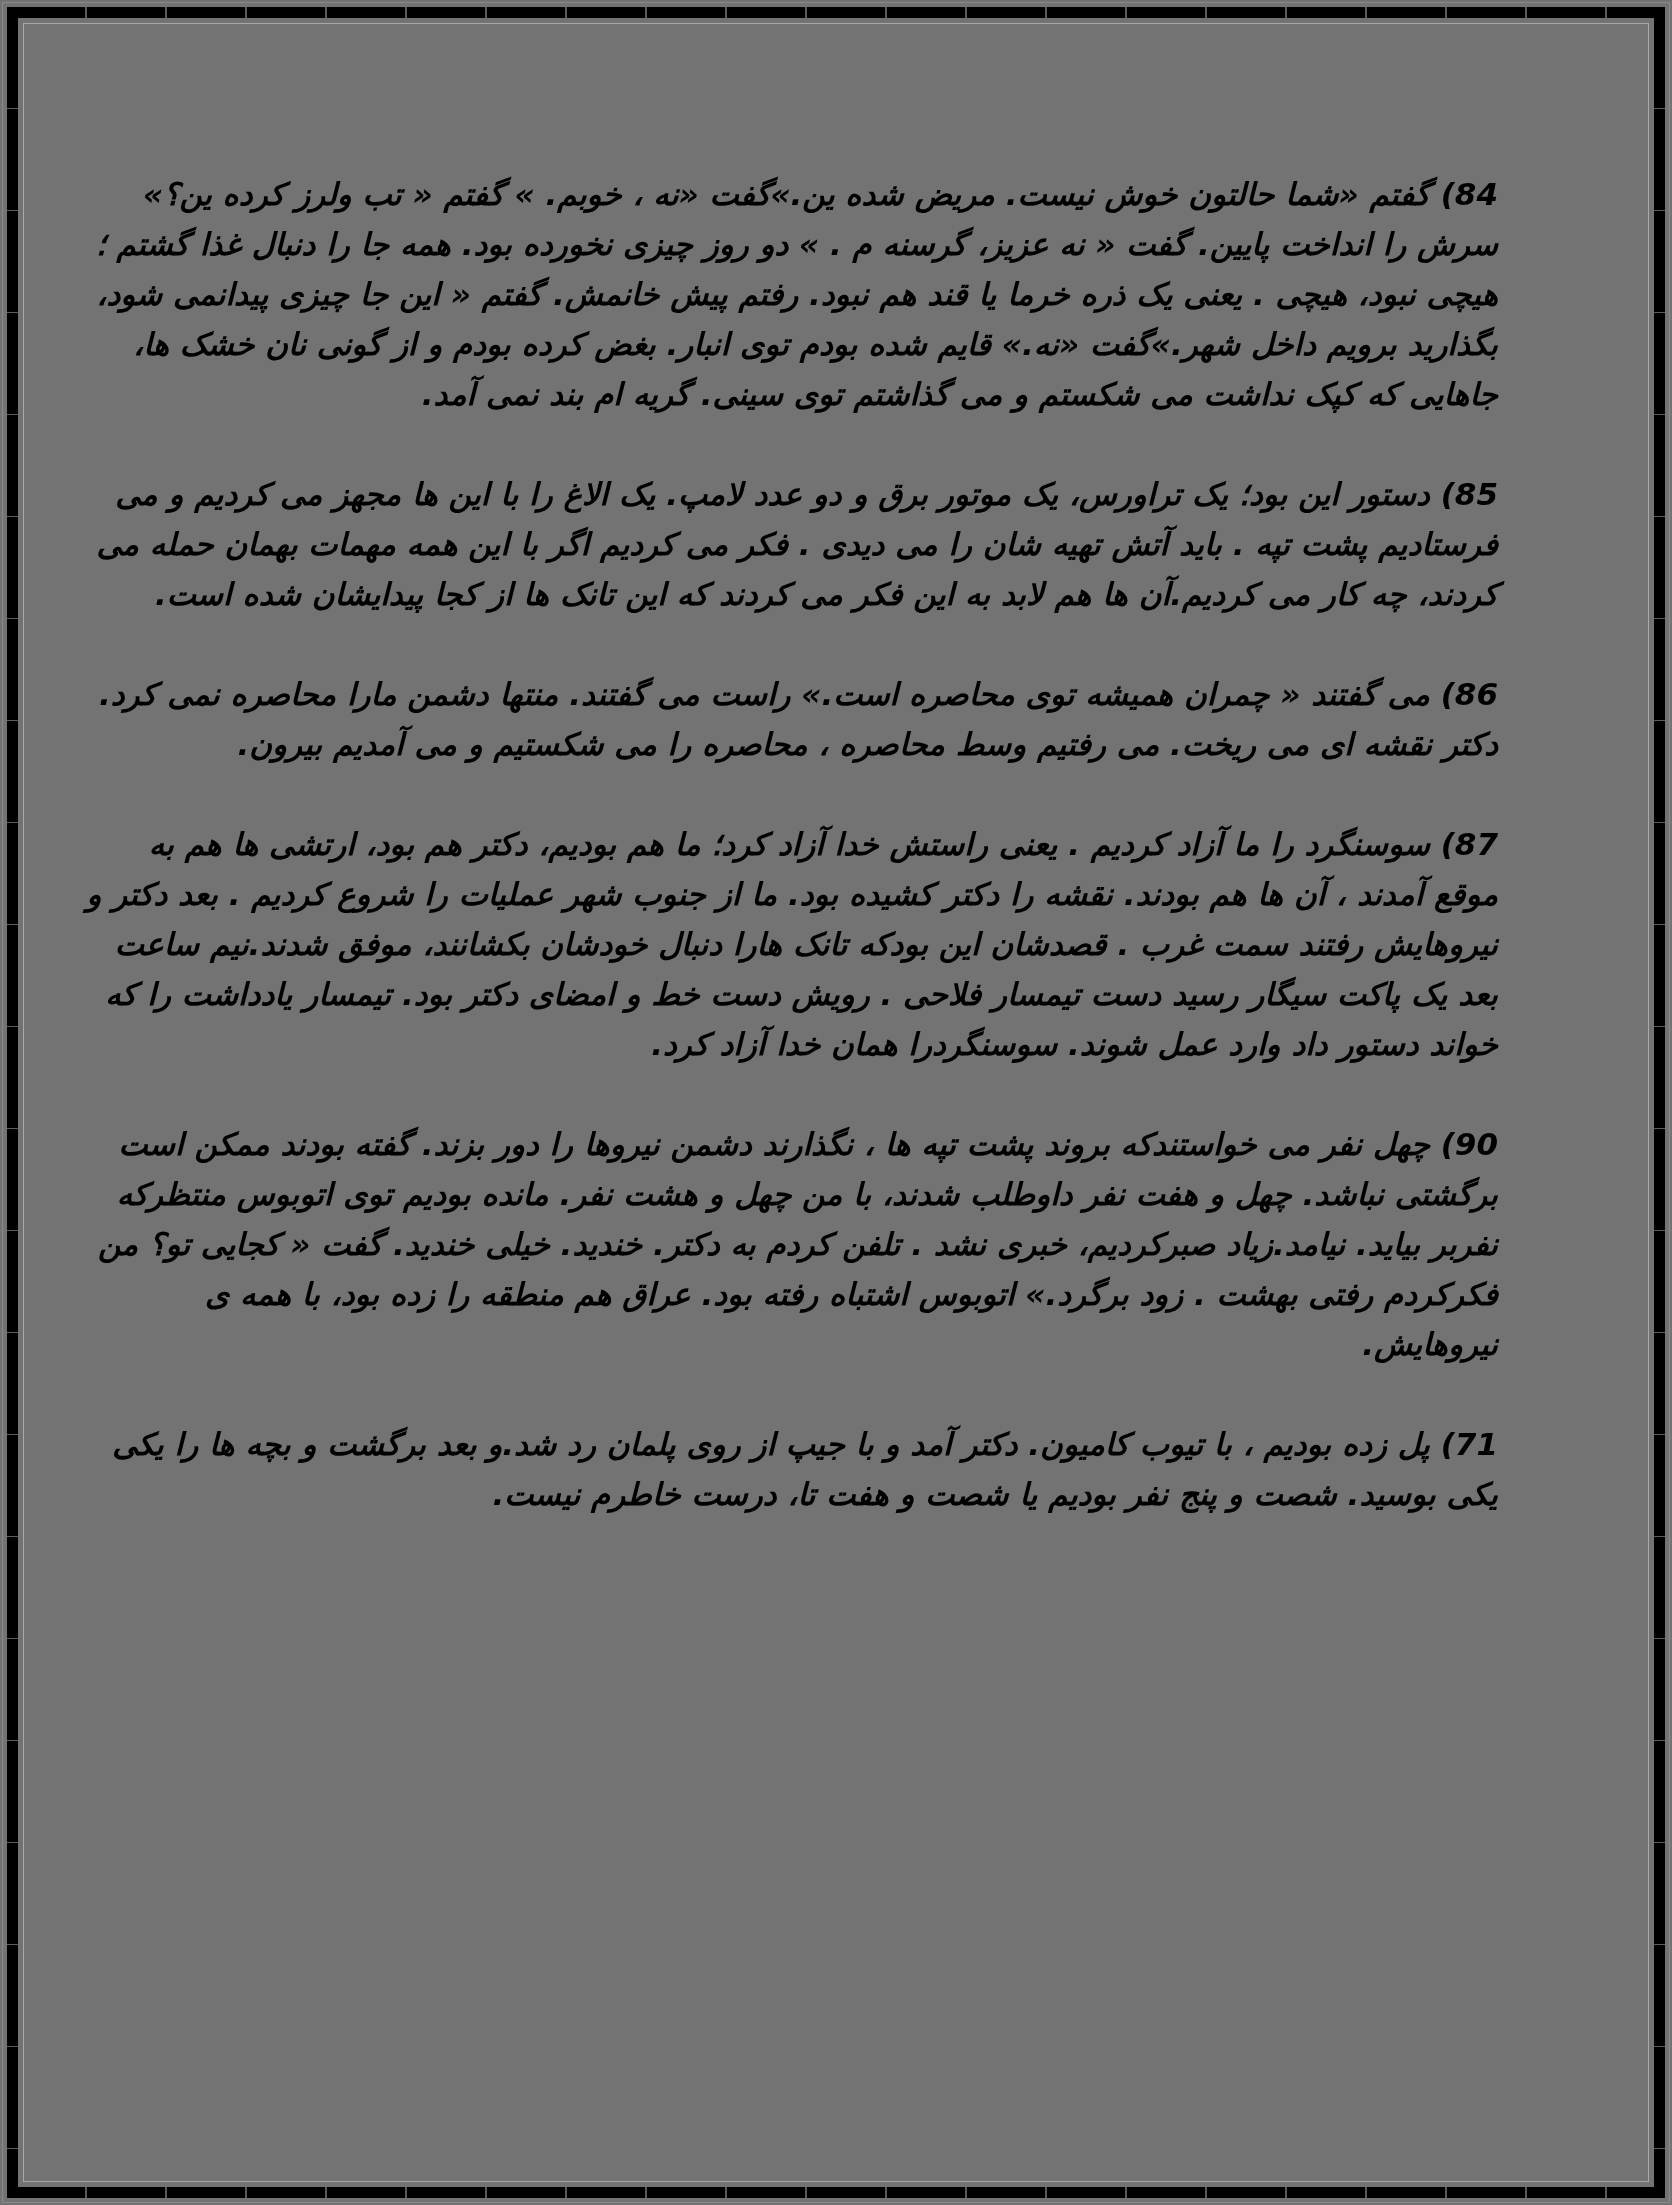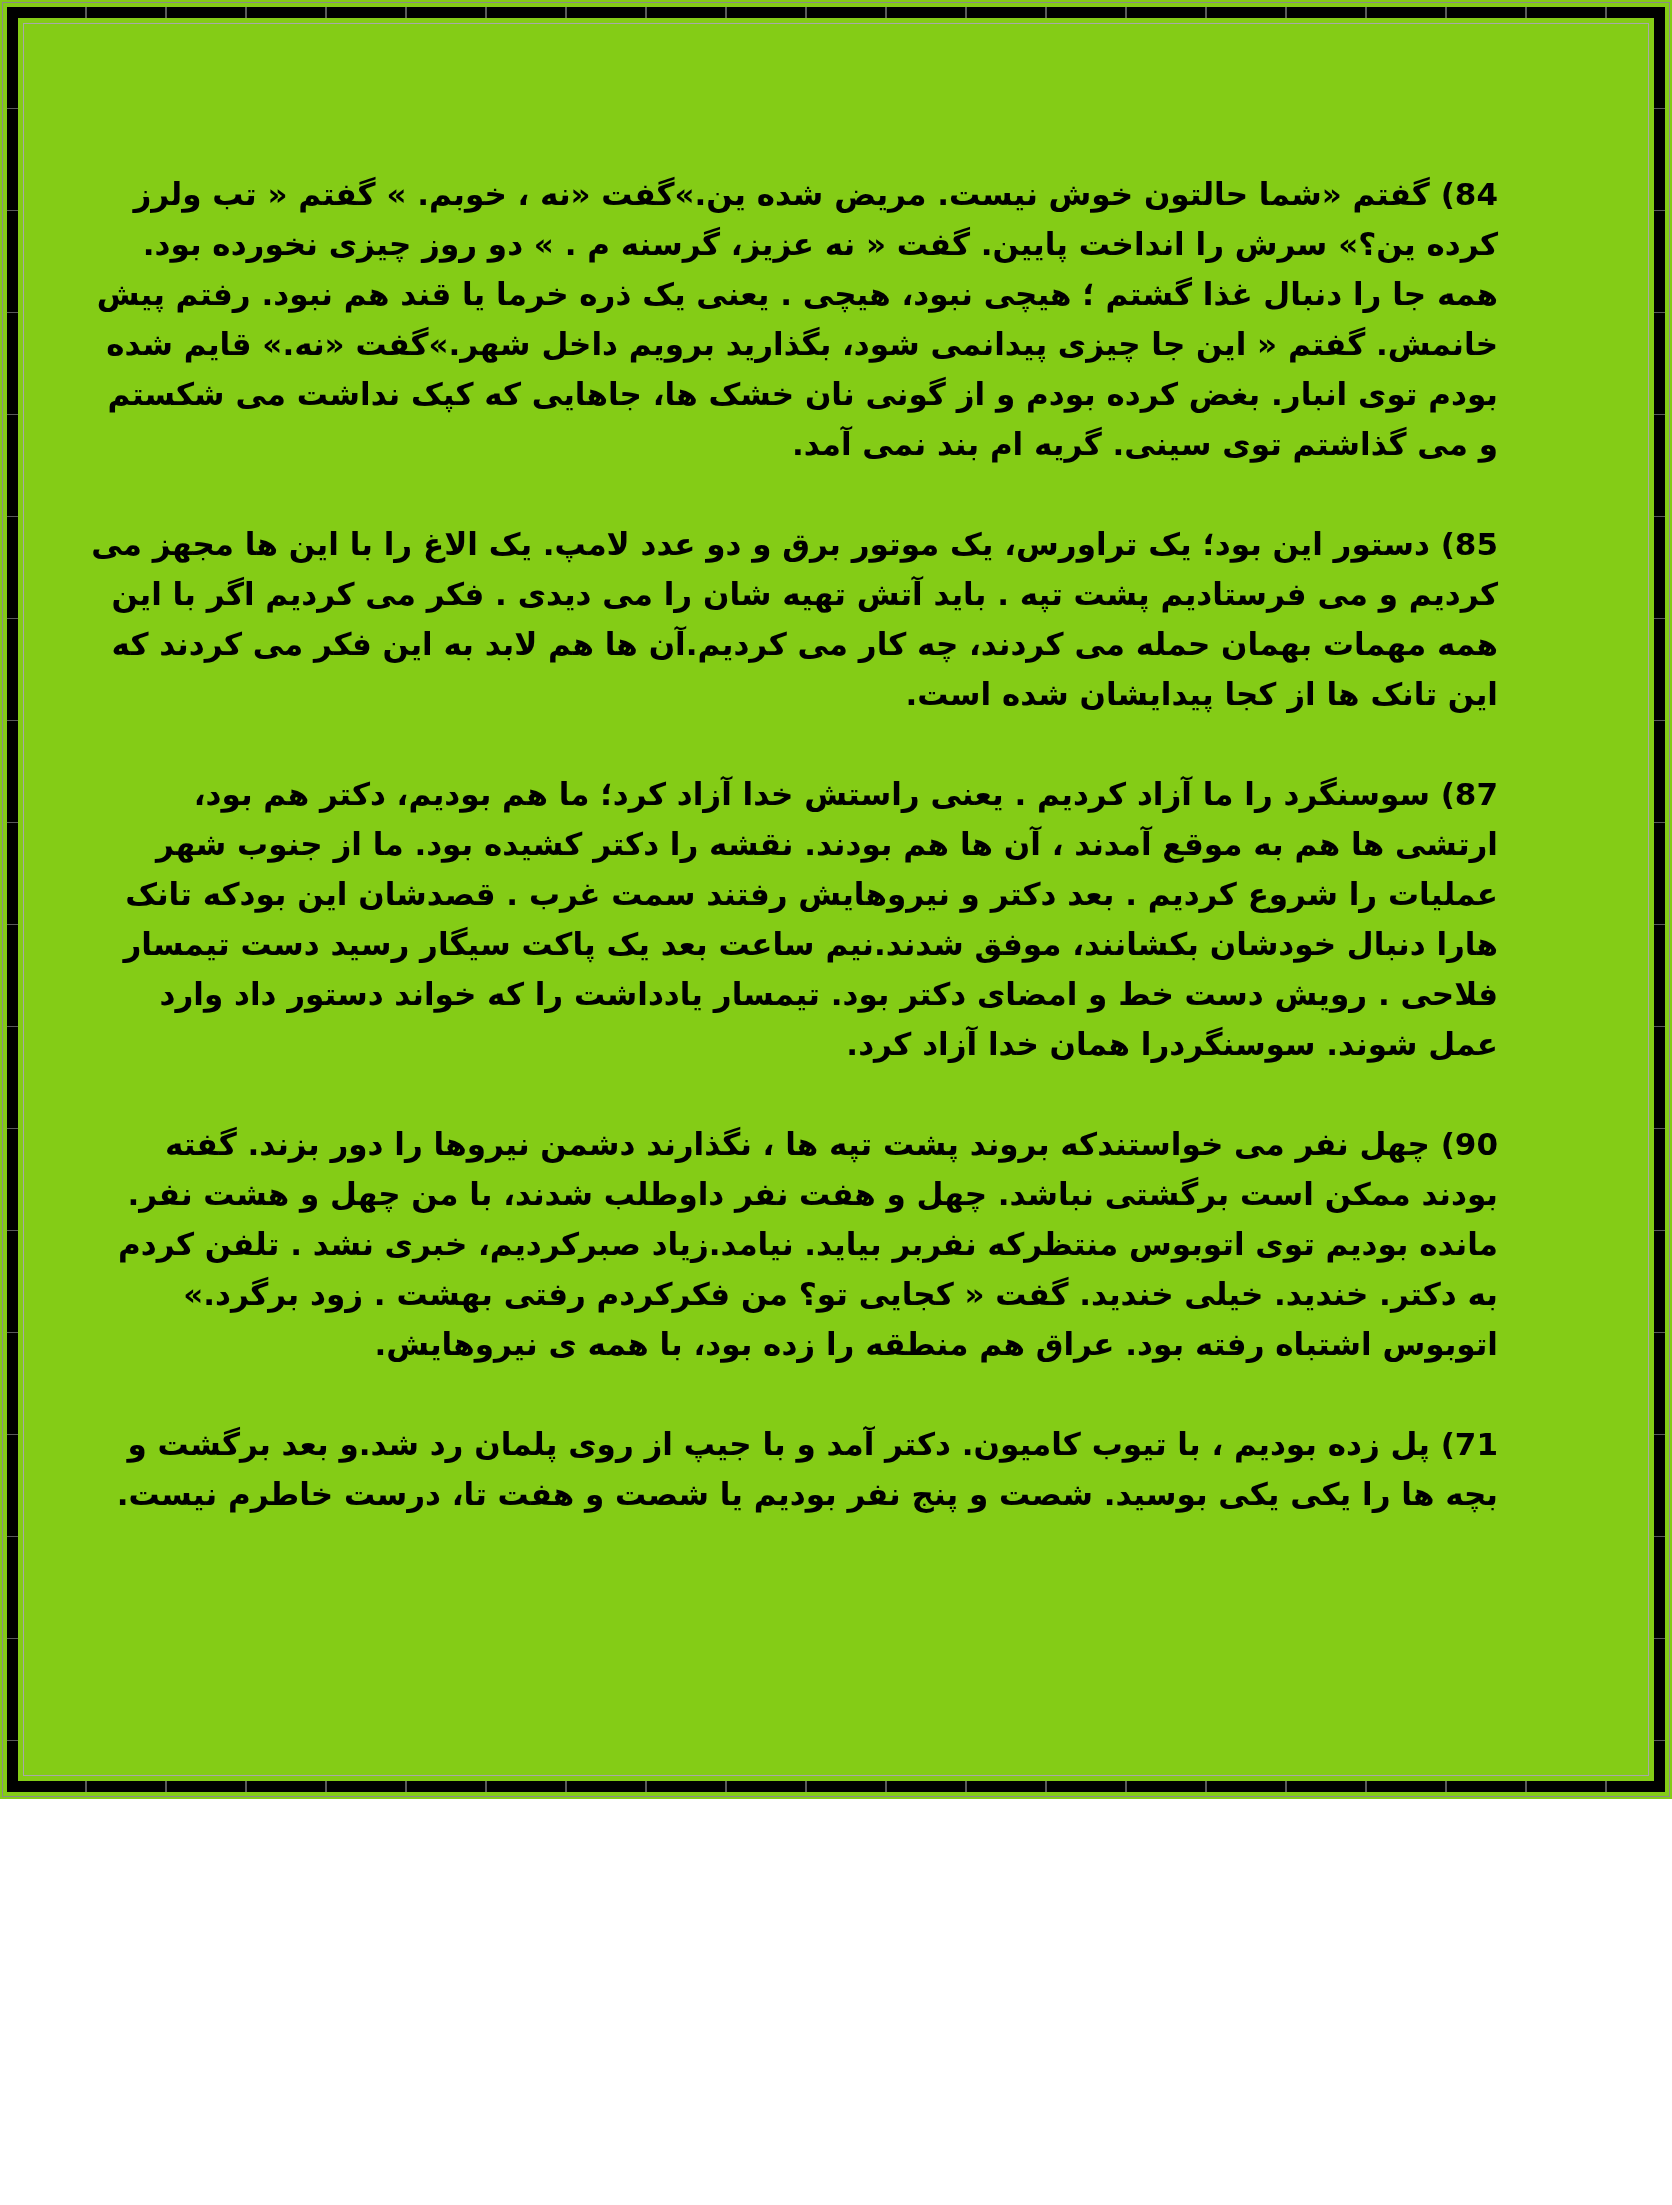--- a/index.html
+++ b/index.html
@@ -3,24 +3,25 @@
 <meta charset="utf-8">
 <style>
   html, body {
     margin: 0;
     padding: 0;
     background: #ffffff;
   }
   .page {
     position: relative;
     width: 1672px;
-    height: 1799px;
-    background: #84cc16;
+    height: 2205px;
+    background: #737373;
     overflow: hidden;
     font-family: "DejaVu Sans", sans-serif;
+    font-style: italic;
   }
   
   .frame-outer-line {
     position: absolute;
     inset: 2.1px;
     border: 1.4px solid #8a8a8a;
     pointer-events: none;
   }
   
   .band {
@@ -74,19 +75,20 @@
   <div class="frame-outer-line"></div>
   <div class="band band-top"></div>
   <div class="band band-bottom"></div>
   <div class="band band-left"></div>
   <div class="band band-right"></div>
   <div class="frame-inner-line"></div>
 
   <div class="content">
     <p>84) گفتم «شما حالتون خوش نیست. مریض شده ین.»گفت «نه ، خوبم. » گفتم « تب ولرز کرده ین؟» سرش را انداخت پایین. گفت « نه عزیز، گرسنه م . » دو روز چیزی نخورده بود. همه جا را دنبال غذا گشتم ؛ هیچی نبود، هیچی . یعنی یک ذره خرما یا قند هم نبود. رفتم پیش خانمش. گفتم « این جا چیزی پیدانمی شود، بگذارید برویم داخل شهر.»گفت «نه.» قایم شده بودم توی انبار. بغض کرده بودم و از گونی نان خشک ها، جاهایی که کپک نداشت می شکستم و می گذاشتم توی سینی. گریه ام بند نمی آمد.</p>
     <p>85) دستور این بود؛ یک تراورس، یک موتور برق و دو عدد لامپ. یک الاغ را با این ها مجهز می کردیم و می فرستادیم پشت تپه . باید آتش تهیه شان را می دیدی . فکر می کردیم اگر با این همه مهمات بهمان حمله می کردند، چه کار می کردیم.آن ها هم لابد به این فکر می کردند که این تانک ها از کجا پیدایشان شده است.</p>
+    <p>86) می گفتند « چمران همیشه توی محاصره است.» راست می گفتند. منتها دشمن مارا محاصره نمی کرد. دکتر نقشه ای می ریخت. می رفتیم وسط محاصره ، محاصره را می شکستیم و می آمدیم بیرون.</p>
     <p>87) سوسنگرد را ما آزاد کردیم . یعنی راستش خدا آزاد کرد؛ ما هم بودیم، دکتر هم بود، ارتشی ها هم به موقع آمدند ، آن ها هم بودند. نقشه را دکتر کشیده بود. ما از جنوب شهر عملیات را شروع کردیم . بعد دکتر و نیروهایش رفتند سمت غرب . قصدشان این بودکه تانک هارا دنبال خودشان بکشانند، موفق شدند.نیم ساعت بعد یک پاکت سیگار رسید دست تیمسار فلاحی . رویش دست خط و امضای دکتر بود. تیمسار یادداشت را که خواند دستور داد وارد عمل شوند. سوسنگردرا همان خدا آزاد کرد.</p>
     <p>90) چهل نفر می خواستندکه بروند پشت تپه ها ، نگذارند دشمن نیروها را دور بزند. گفته بودند ممکن است برگشتی نباشد. چهل و هفت نفر داوطلب شدند، با من چهل و هشت نفر. مانده بودیم توی اتوبوس منتظرکه نفربر بیاید. نیامد.زیاد صبرکردیم، خبری نشد . تلفن کردم به دکتر. خندید. خیلی خندید. گفت « کجایی تو؟ من فکرکردم رفتی بهشت . زود برگرد.» اتوبوس اشتباه رفته بود. عراق هم منطقه را زده بود، با همه ی نیروهایش.</p>
     <p>71) پل زده بودیم ، با تیوب کامیون. دکتر آمد و با جیپ از روی پلمان رد شد.و بعد برگشت و بچه ها را یکی یکی بوسید. شصت و پنج نفر بودیم یا شصت و هفت تا، درست خاطرم نیست.</p>
   </div>
 
 </div>
 
 
 </body></html>

